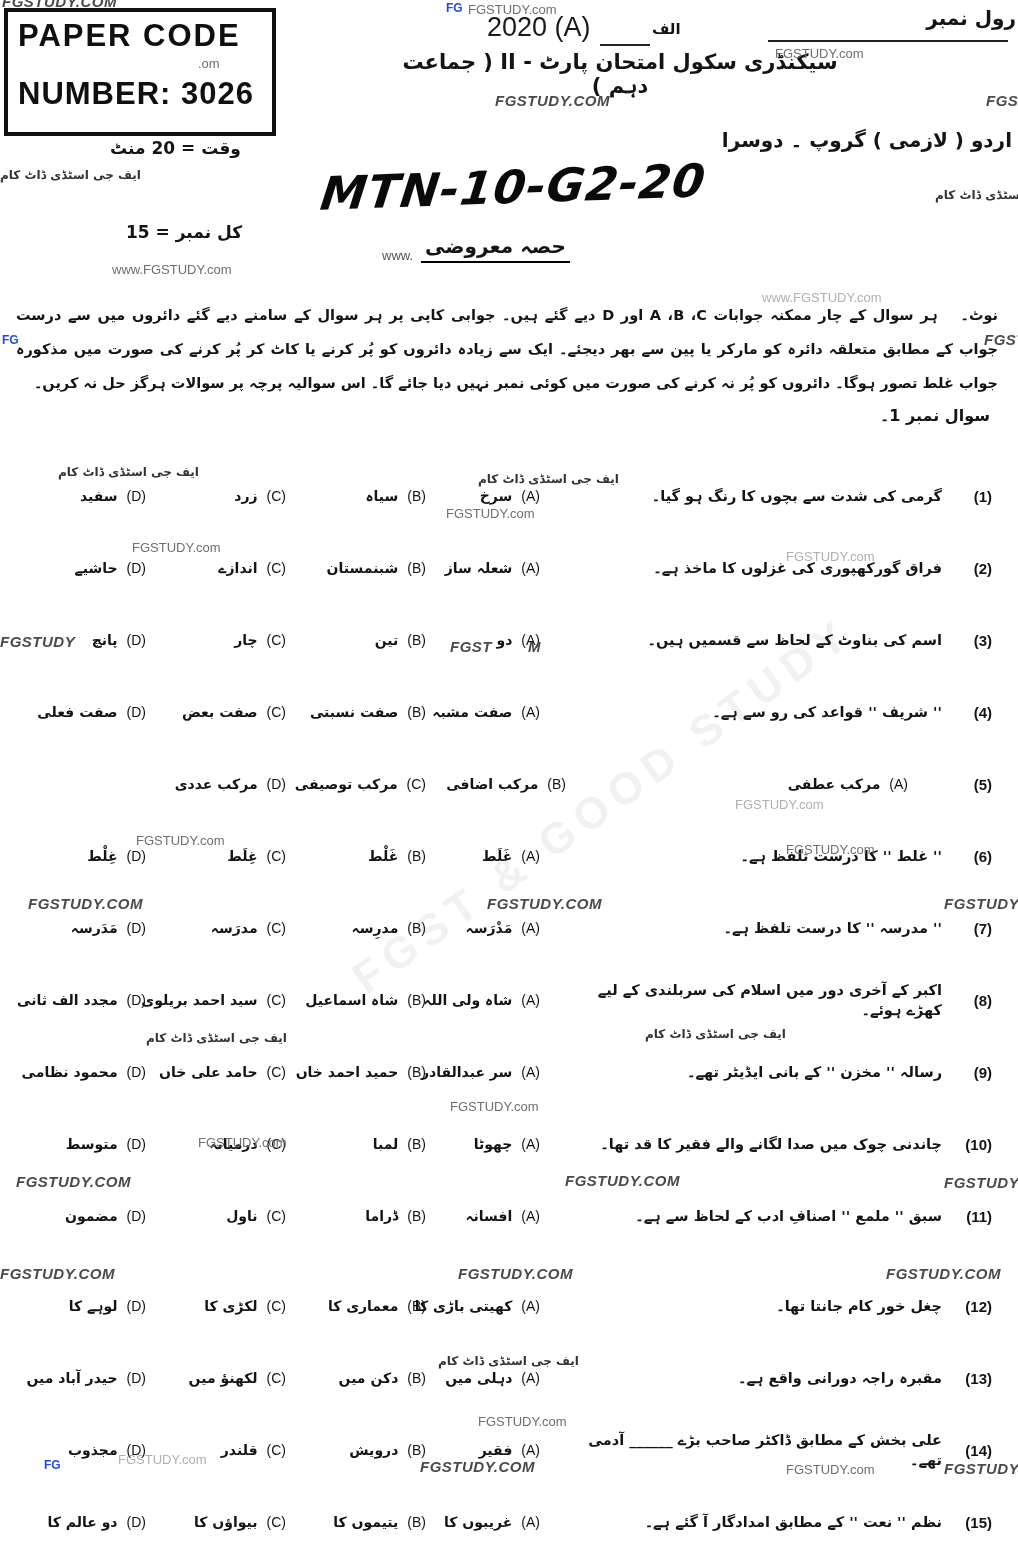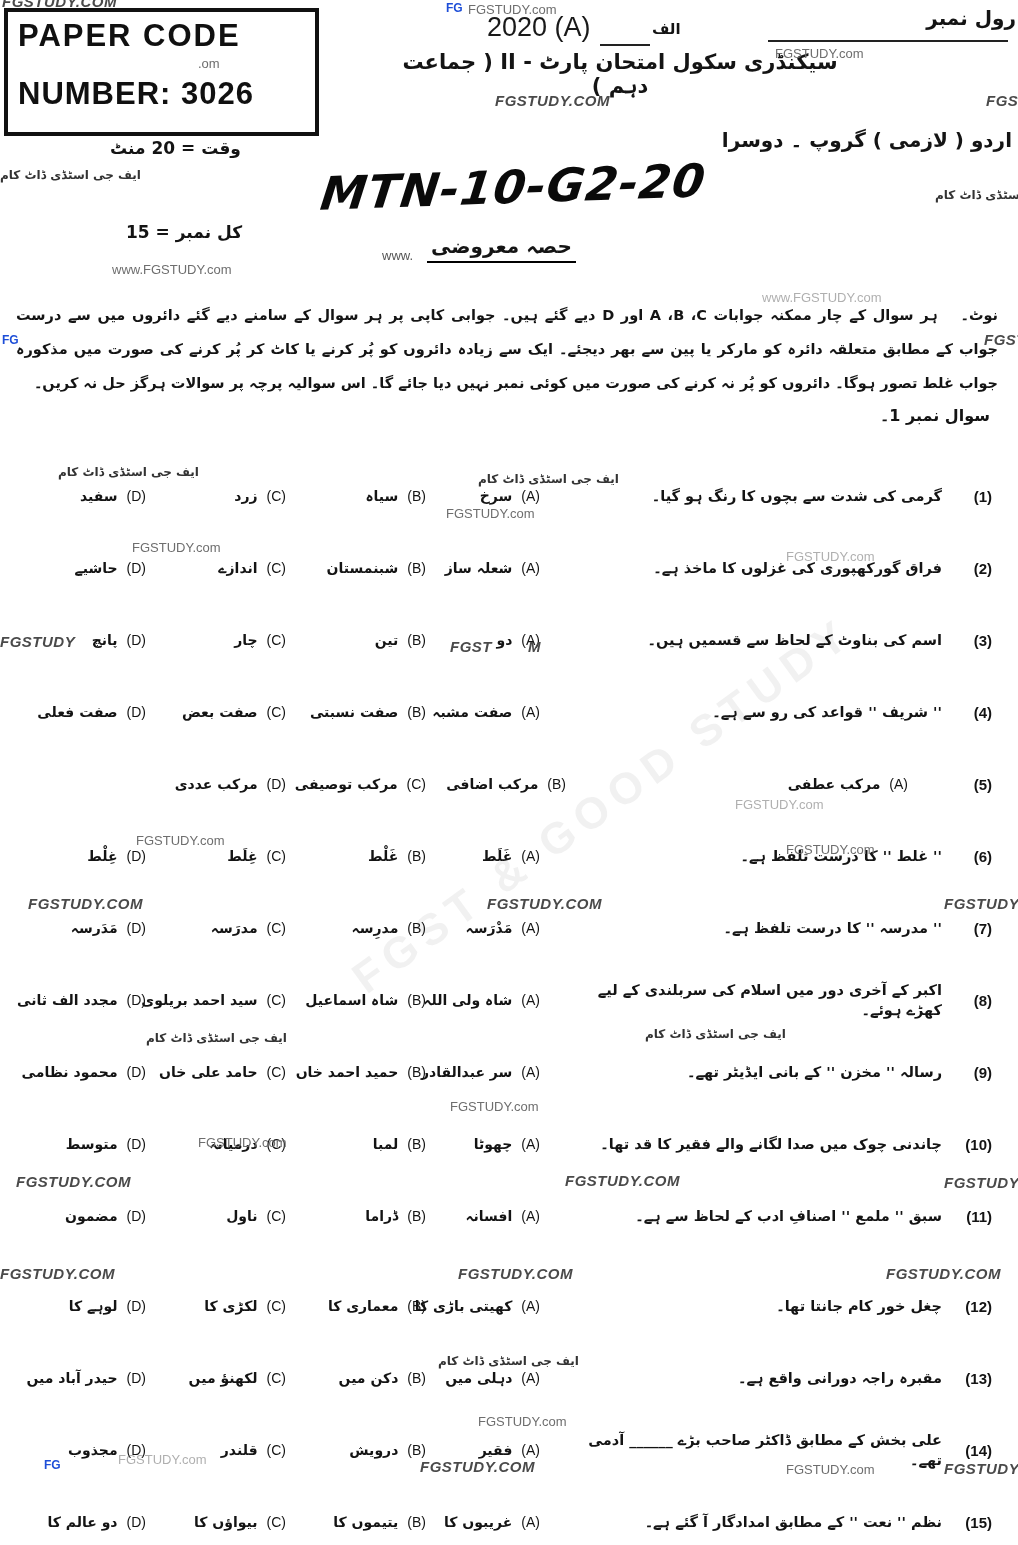--- a/index.html
+++ b/index.html
@@ -1,35 +1,35 @@
 <!DOCTYPE html>
 <html lang="ur"><head>
 <meta charset="utf-8">
 <style>
   html,body{margin:0;padding:0;background:#e8e8e8;}
   .page{position:relative;width:1018px;height:1545px;background:#ffffff;overflow:hidden;
         font-family:"DejaVu Sans",sans-serif;color:#141414;}
   
-  .paper-code-box{position:absolute;left:4px;top:8px;width:315px;height:128px;
+  .paper-code-box{position:absolute;left:4px;top:8px;width:272px;height:128px;
         border:4px solid #111;box-sizing:border-box;padding:6px 10px;}
   .pc-line1{font:700 31px "Liberation Sans",sans-serif;letter-spacing:2px;color:#101010;}
   .pc-line2{font:700 31px "Liberation Sans",sans-serif;letter-spacing:1px;margin-top:22px;color:#101010;}
   .year-line{position:absolute;left:487px;top:12px;font:400 27px "Liberation Sans",sans-serif;color:#191919;}
   .alif-label{position:absolute;left:652px;top:20px;font:700 15px "DejaVu Sans",sans-serif;direction:rtl;}
   .alif-line{position:absolute;left:600px;top:44px;width:50px;border-top:2px solid #222;}
   .exam-line{position:absolute;left:400px;top:50px;width:440px;text-align:center;direction:rtl;
         font:700 21px "DejaVu Sans",sans-serif;}
   .roll-label{position:absolute;right:2px;top:6px;direction:rtl;font:700 20px "DejaVu Sans",sans-serif;}
   .roll-line{position:absolute;left:768px;top:40px;width:240px;border-top:2px solid #222;}
   .subject-line{position:absolute;right:6px;top:128px;direction:rtl;font:700 20px "DejaVu Sans",sans-serif;}
   .time-line{position:absolute;left:110px;top:138px;direction:rtl;font:700 17px "DejaVu Sans",sans-serif;}
   .marks-line{position:absolute;left:126px;top:222px;direction:rtl;font:700 17px "DejaVu Sans",sans-serif;}
   .handwritten{position:absolute;left:322px;top:160px;font:italic 700 46px "DejaVu Sans",sans-serif;
         transform:skewX(-9deg) rotate(-2deg);letter-spacing:1px;white-space:nowrap;color:#0a0a0a;}
-  .section-title-wrap{position:absolute;left:382px;top:234px;display:flex;align-items:flex-end;gap:14px;}
+  .section-title-wrap{position:absolute;left:382px;top:234px;display:flex;align-items:flex-end;gap:8px;}
   .section-prefix{font:400 13px "Liberation Sans",sans-serif;color:#555;}
   .section-title{direction:rtl;font:700 20px "DejaVu Sans",sans-serif;border-bottom:2.5px solid #000;
         padding:0 4px 3px 4px;}
   
   .note{position:absolute;top:298px;right:20px;left:16px;direction:rtl;text-align:justify;
         font:700 14.5px "DejaVu Sans",sans-serif;line-height:34px;}
   .note-label{margin-left:16px;}
   .q-heading{position:absolute;top:406px;right:28px;direction:rtl;font:700 16px "DejaVu Sans",sans-serif;}
   
   #questions{position:absolute;top:460px;left:0;right:0;direction:rtl;}

